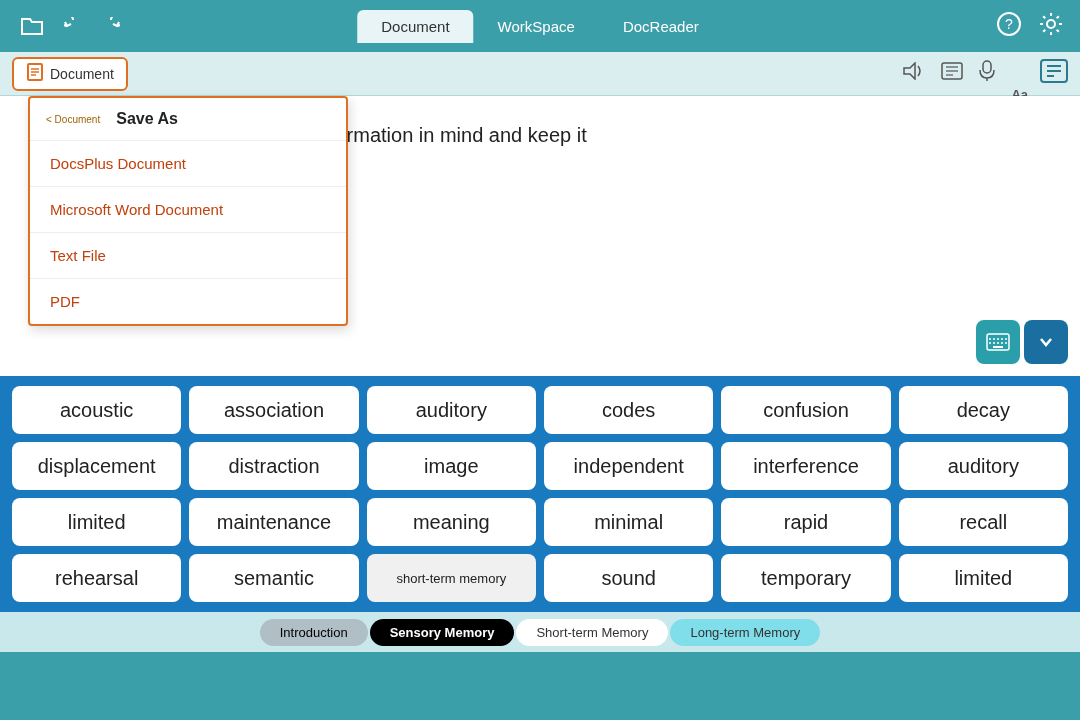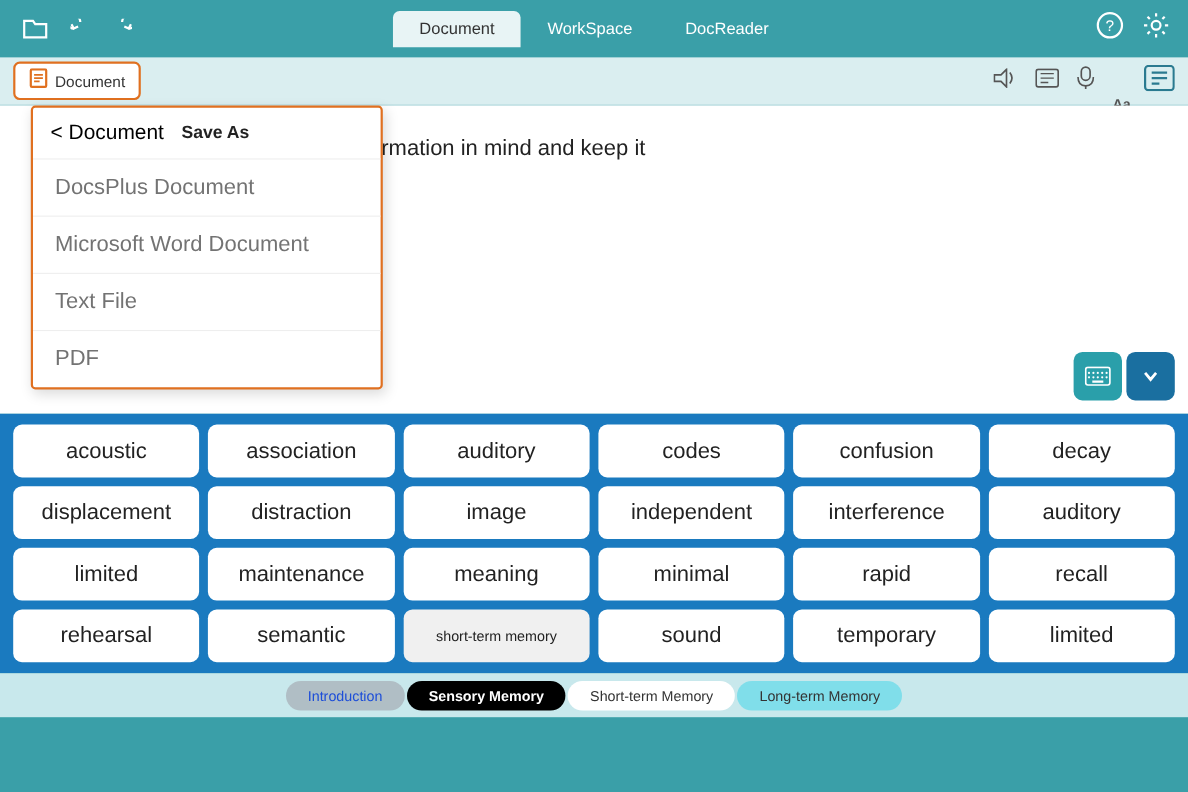--- a/index.html
+++ b/index.html
@@ -196,21 +196,21 @@
       height: 40px;
       gap: 2px;
     }
     .bottom-tab {
       padding: 6px 20px;
       border-radius: 20px;
       font-size: 13px;
       cursor: pointer;
       border: none;
     }
-    .bottom-tab.gray { background: #b0bec5; color: #1d4ed8; }
+    .bottom-tab.gray { background: #b0bec5; color: #000000; }
     .bottom-tab.green { background: #000000; color: white; font-weight: bold; }
     .bottom-tab.white { background: white; color: #333; }
     .bottom-tab.light-blue { background: #80deea; color: #333; }
 
     
     .dropdown-overlay {
       position: absolute;
       top: 96px;
       left: 28px;
       width: 320px;
@@ -221,33 +221,33 @@
       box-shadow: 2px 4px 12px rgba(0,0,0,0.15);
     }
     .dropdown-header {
       display: flex;
       align-items: center;
       padding: 12px 16px;
       border-bottom: 1px solid #eee;
       gap: 16px;
     }
     .dropdown-back {
-      color: #000000;
-      font-size: 19px;
+      color: #a16207;
+      font-size: 10px;
       cursor: pointer;
     }
     .dropdown-title {
       font-size: 16px;
       font-weight: bold;
       color: #222;
     }
     .dropdown-item {
       padding: 14px 20px;
-      font-size: 20px;
-      color: #737373;
+      font-size: 15px;
+      color: #c2410c;
       cursor: pointer;
       border-bottom: 1px solid #eee;
     }
     .dropdown-item:last-child {
       border-bottom: none;
     }
   </style>
 </head>
 <body>
 

